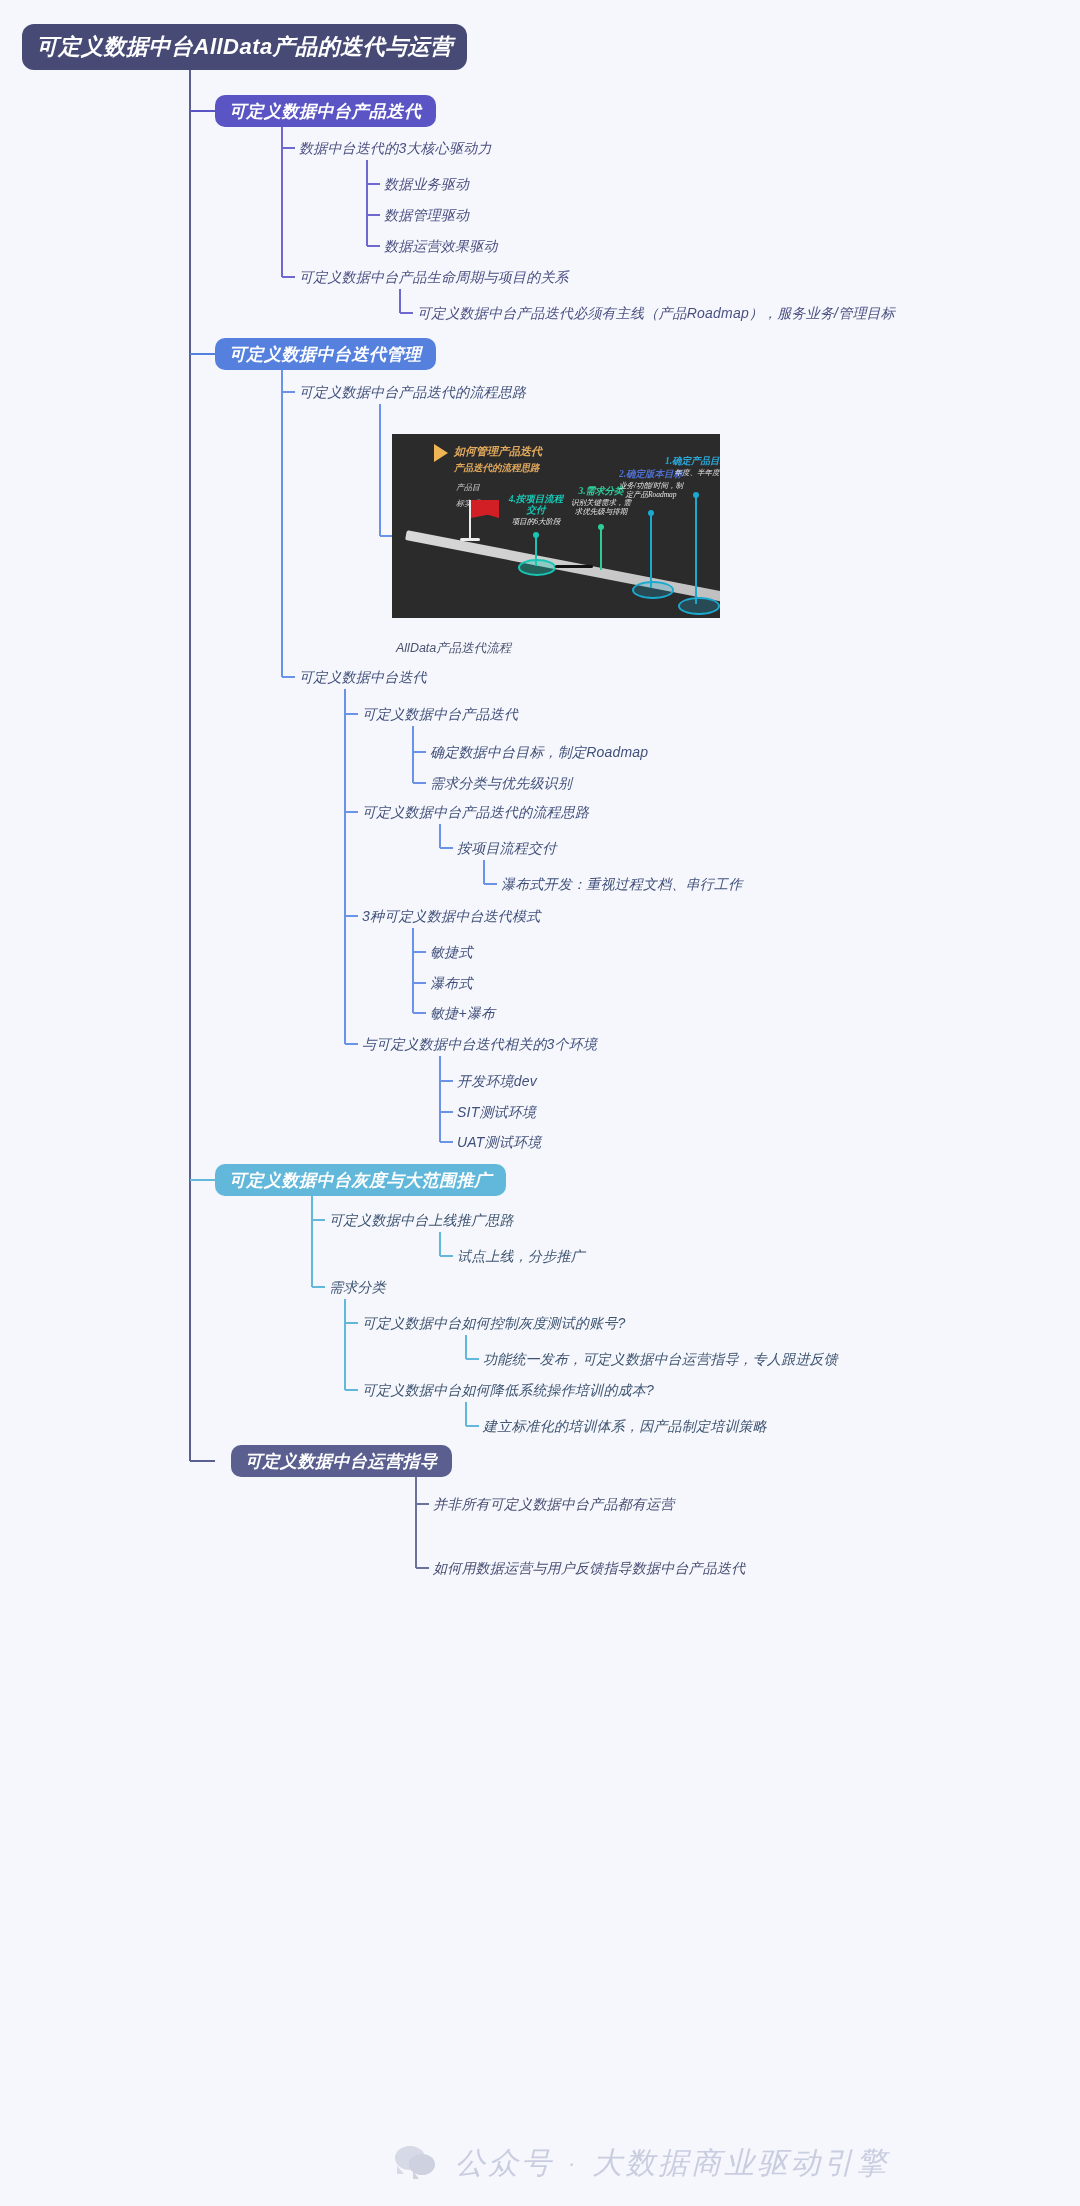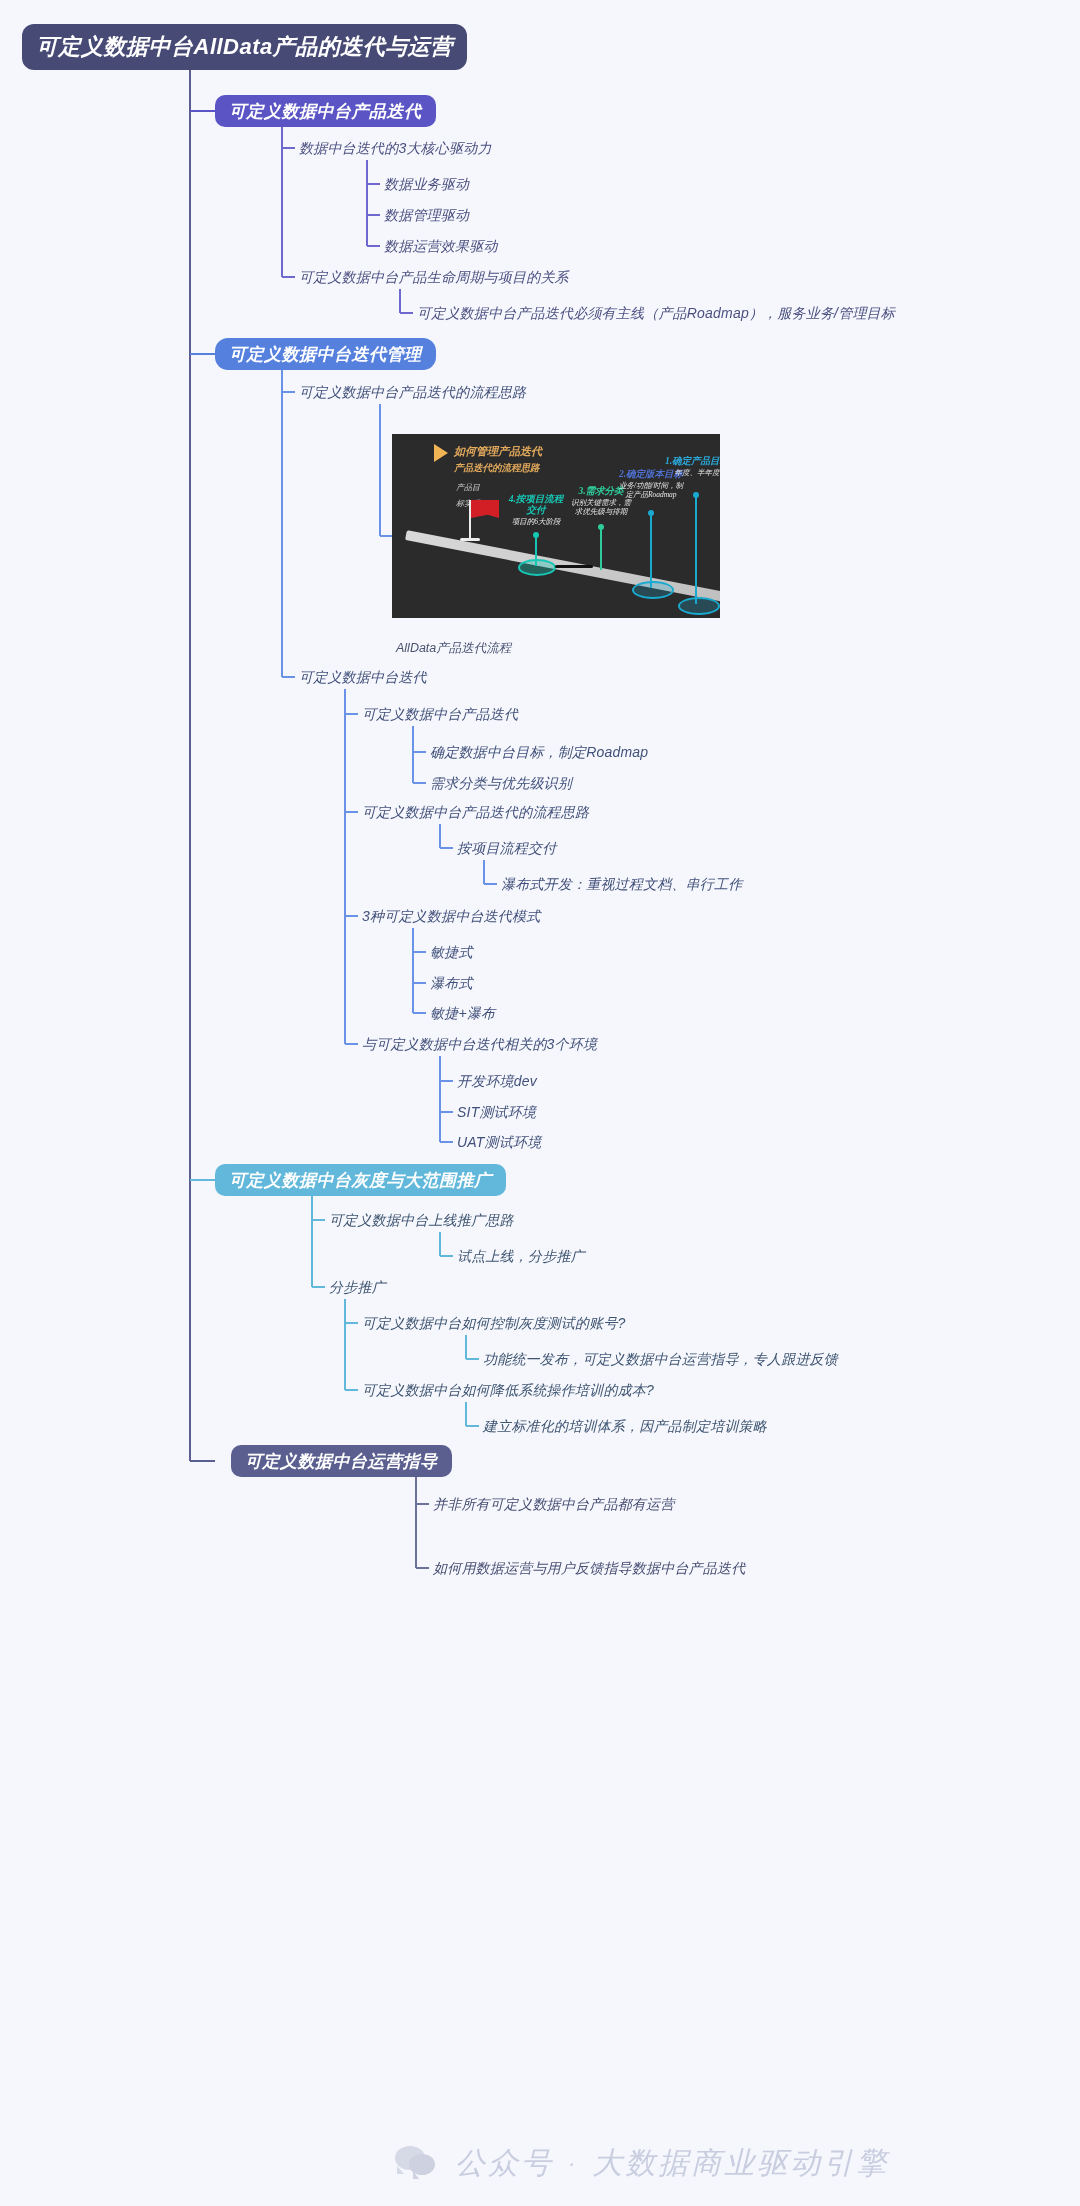--- a/index.html
+++ b/index.html
@@ -201,21 +201,21 @@
     </g>
   </svg>
 
   <div class="node pill root" style="background: rgb(71, 74, 117);">
     <span>可定义数据中台AllData产品的迭代与运营</span>
   </div>
 
   <div class="node pill b1" style="background: rgb(91, 84, 196);">
     <span>可定义数据中台产品迭代</span>
   </div>
-  <div class="node pill b2" style="background: rgb(85, 128, 222); border-radius: 13px;">
+  <div class="node pill b2" style="background: rgb(85, 128, 222);">
     <span>可定义数据中台迭代管理</span>
   </div>
   <div class="node pill b3" style="background: rgb(98, 184, 218);">
     <span>可定义数据中台灰度与大范围推广</span>
   </div>
   <div class="node pill b4" style="background: rgb(90, 95, 143); margin-left: 16px;">
     <span>可定义数据中台运营指导</span>
   </div>
 
   <div class="node leaf c1" style="left:299px;top:139px;">数据中台迭代的3大核心驱动力</div>
@@ -284,21 +284,21 @@
   <div class="node leaf c2" style="left:430px;top:943px;">敏捷式</div>
   <div class="node leaf c2" style="left:430px;top:974px;">瀑布式</div>
   <div class="node leaf c2" style="left:430px;top:1004px;">敏捷+瀑布</div>
   <div class="node leaf c2" style="left:362px;top:1035px;">与可定义数据中台迭代相关的3个环境</div>
   <div class="node leaf c2" style="left:457px;top:1072px;">开发环境dev</div>
   <div class="node leaf c2" style="left:457px;top:1103px;">SIT测试环境</div>
   <div class="node leaf c2" style="left:457px;top:1133px;">UAT测试环境</div>
 
   <div class="node leaf c3" style="left:329px;top:1211px;">可定义数据中台上线推广思路</div>
   <div class="node leaf c3" style="left:457px;top:1247px;">试点上线，分步推广</div>
-  <div class="node leaf c3" style="left:329px;top:1278px;">分步推广</div>
+  <div class="node leaf c3" style="left:329px;top:1278px;">需求分类</div>
   <div class="node leaf c3" style="left:362px;top:1314px;">可定义数据中台如何控制灰度测试的账号?</div>
   <div class="node leaf c3" style="left:483px;top:1350px;">功能统一发布，可定义数据中台运营指导，专人跟进反馈</div>
   <div class="node leaf c3" style="left:362px;top:1381px;">可定义数据中台如何降低系统操作培训的成本?</div>
   <div class="node leaf c3" style="left:483px;top:1417px;">建立标准化的培训体系，因产品制定培训策略</div>
 
   <div class="node leaf c4" style="left:433px;top:1495px;">并非所有可定义数据中台产品都有运营</div>
   <div class="node leaf c4" style="left:433px;top:1559px;">如何用数据运营与用户反馈指导数据中台产品迭代</div>
 
   <div class="wm">
     <span class="logo">

